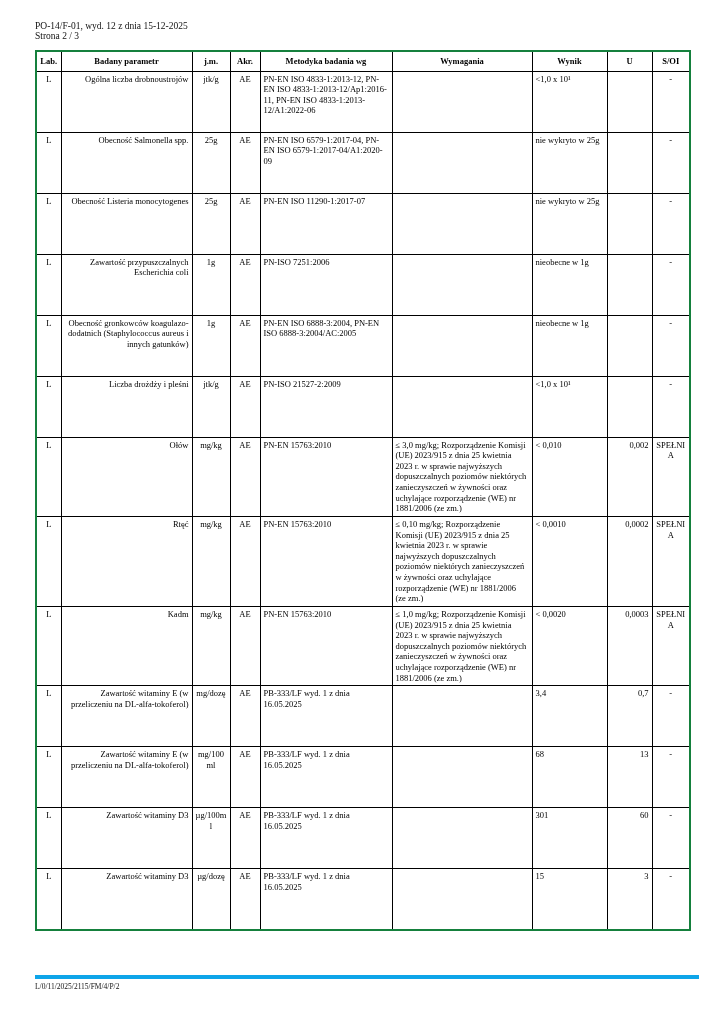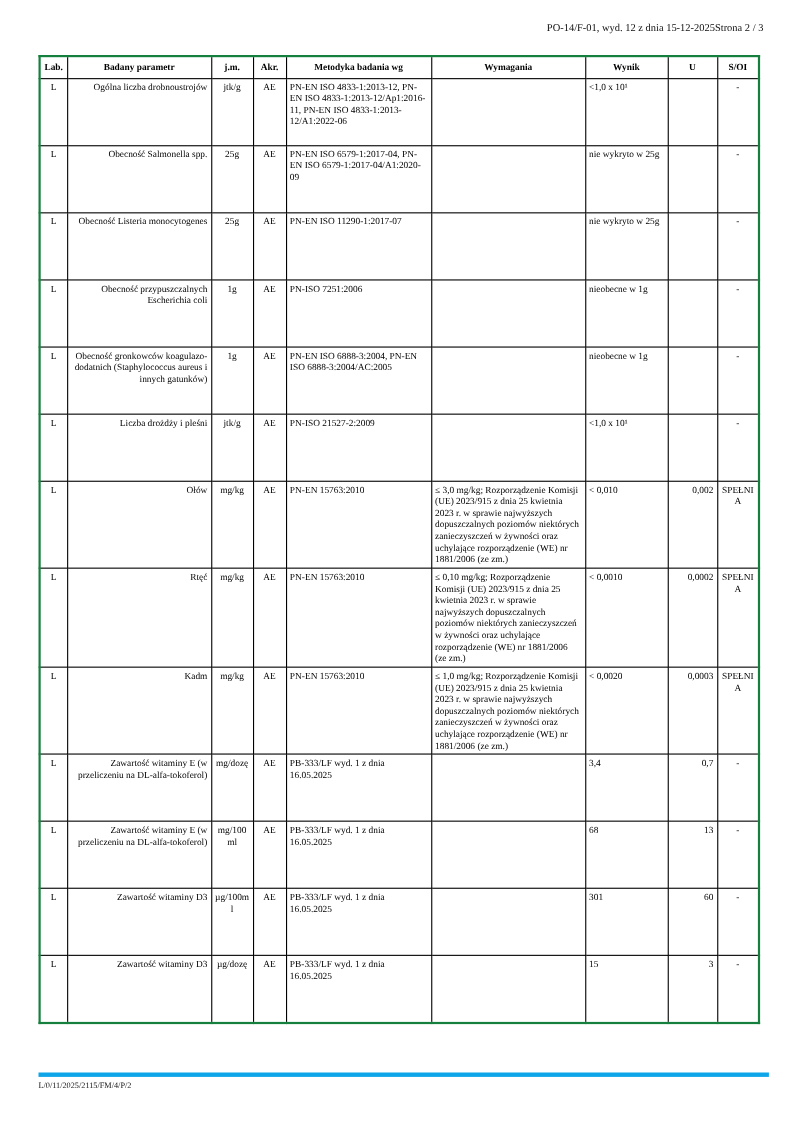--- a/index.html
+++ b/index.html
@@ -11,23 +11,24 @@
     margin: 0 auto;
     background: #ffffff;
     font-family: "Liberation Serif", "DejaVu Serif", serif;
     color: #000;
     overflow: hidden;
   }
   .page-header {
     position: absolute;
     top: 21px; left: 35px; right: 30px;
     display: flex;
-    justify-content: flex-end;
+    justify-content: space-between;
     font-size: 9.5px;
     color: #111;
+    flex-direction: column;
   }
   table.results {
     position: absolute;
     top: 50px; left: 35px;
     width: 654px;
     border-collapse: collapse;
     border: 2px solid #15803d;
     table-layout: fixed;
   }
   table.results th, table.results td {
@@ -141,21 +142,21 @@
           <td class="c-jm">25g</td>
           <td class="c-akr">AE</td>
           <td class="c-metodyka">PN-EN ISO 11290-1:2017-07</td>
           <td class="c-wymagania"></td>
           <td class="c-wynik">nie wykryto w 25g</td>
           <td class="c-u"></td>
           <td class="c-soi">-</td>
         </tr>
         <tr>
           <td class="c-lab">L</td>
-          <td class="c-param">Obecność przypuszczalnych Escherichia coli</td>
+          <td class="c-param">Zawartość przypuszczalnych Escherichia coli</td>
           <td class="c-jm">1g</td>
           <td class="c-akr">AE</td>
           <td class="c-metodyka">PN-ISO 7251:2006</td>
           <td class="c-wymagania"></td>
           <td class="c-wynik">nieobecne w 1g</td>
           <td class="c-u"></td>
           <td class="c-soi">-</td>
         </tr>
         <tr>
           <td class="c-lab">L</td>

